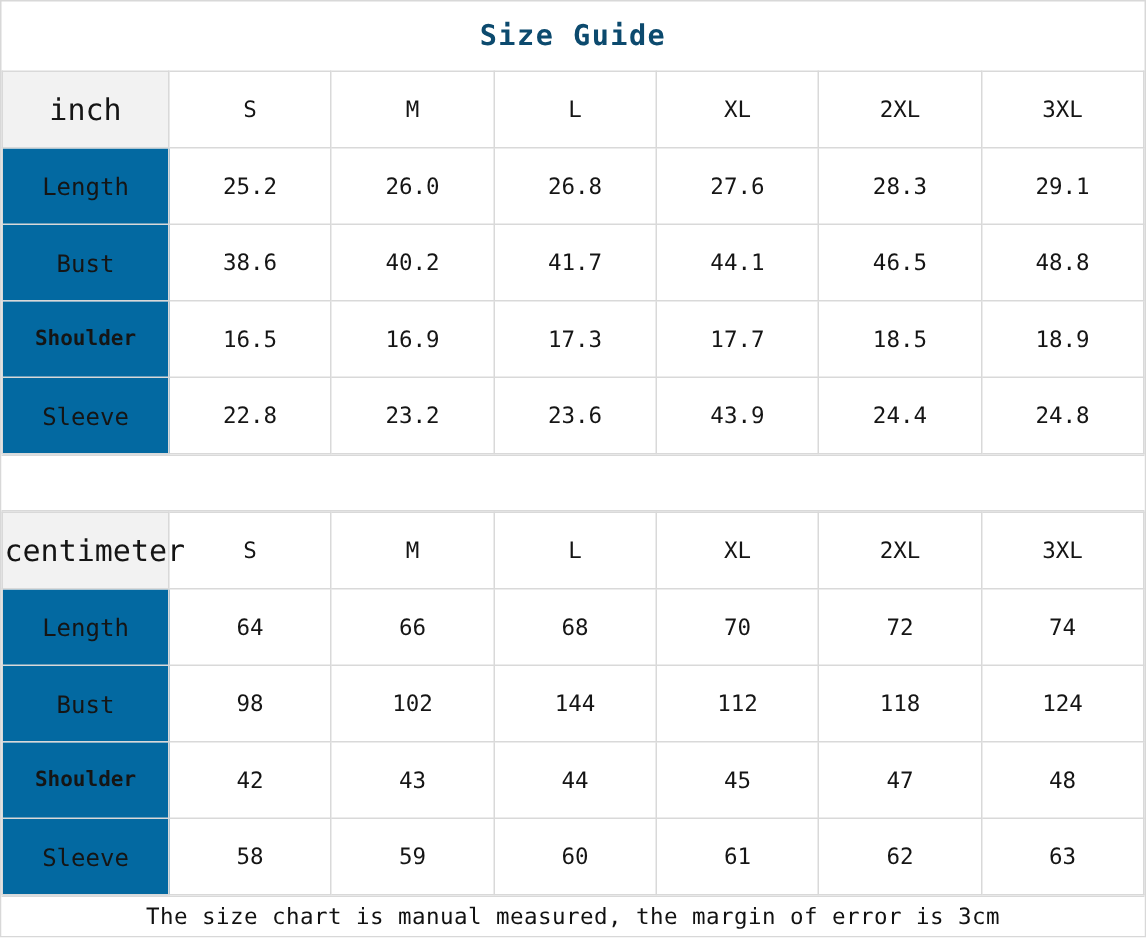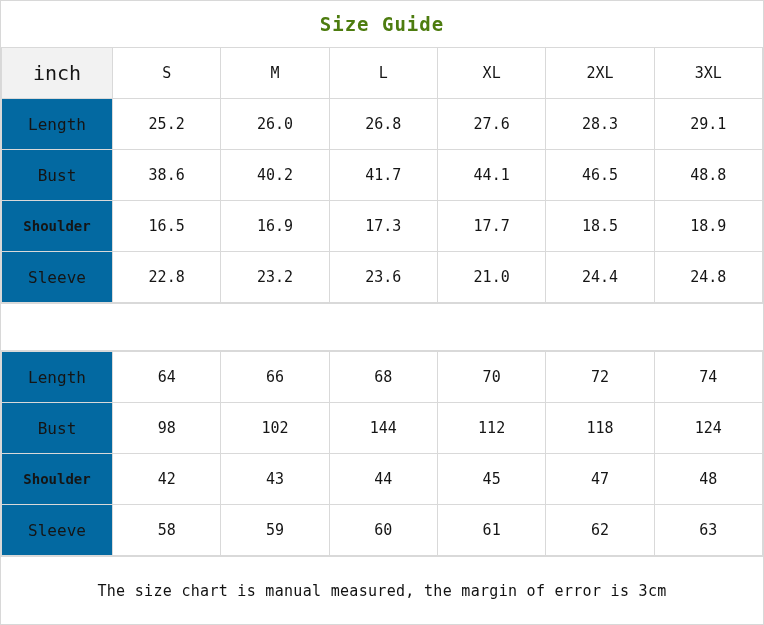--- a/index.html
+++ b/index.html
@@ -25,21 +25,21 @@
     flex-direction: column;
   }
   .title {
     height: 46px;
     line-height: 46px;
     text-align: center;
     font-size: 19px;
     font-weight: bold;
     letter-spacing: 1px;
     font-family: "DejaVu Sans Mono", monospace;
-    color: #4d7c0f;
+    color: #0c4a6e;
   }
   table.size-table {
     border-collapse: collapse;
     width: 100%;
     table-layout: fixed;
   }
   table.size-table td {
     border: 1px solid #d9d9d9;
     text-align: center;
     vertical-align: middle;
@@ -78,21 +78,21 @@
     display: flex;
     align-items: center;
     justify-content: center;
     font-size: 15px;
     font-family: "DejaVu Sans Mono", monospace;
     letter-spacing: 0.3px;
     color: #111;
     border-top: 1px solid #d9d9d9;
     background: #ffffff;
     text-align: center;
-    padding: 16px 8px;
+    padding: 4px 8px;
   }
 </style>
 </head>
 <body>
 
 <div class="page">
 
   <div class="title">Size Guide</div>
 
   <table class="size-table">
@@ -131,31 +131,40 @@
         <td>17.3</td>
         <td>17.7</td>
         <td>18.5</td>
         <td>18.9</td>
       </tr>
       <tr>
         <td class="rowhead">Sleeve</td>
         <td>22.8</td>
         <td>23.2</td>
         <td>23.6</td>
-        <td>21.0</td>
+        <td>43.9</td>
         <td>24.4</td>
         <td>24.8</td>
       </tr>
     </tbody>
   </table>
 
   <div class="spacer-only"></div>
 
   <table class="size-table">
     <tbody>
+      <tr class="header-row">
+        <td class="rowhead unit-head">centimeter</td>
+        <td>S</td>
+        <td>M</td>
+        <td>L</td>
+        <td>XL</td>
+        <td>2XL</td>
+        <td>3XL</td>
+      </tr>
       <tr>
         <td class="rowhead">Length</td>
         <td>64</td>
         <td>66</td>
         <td>68</td>
         <td>70</td>
         <td>72</td>
         <td>74</td>
       </tr>
       <tr>

